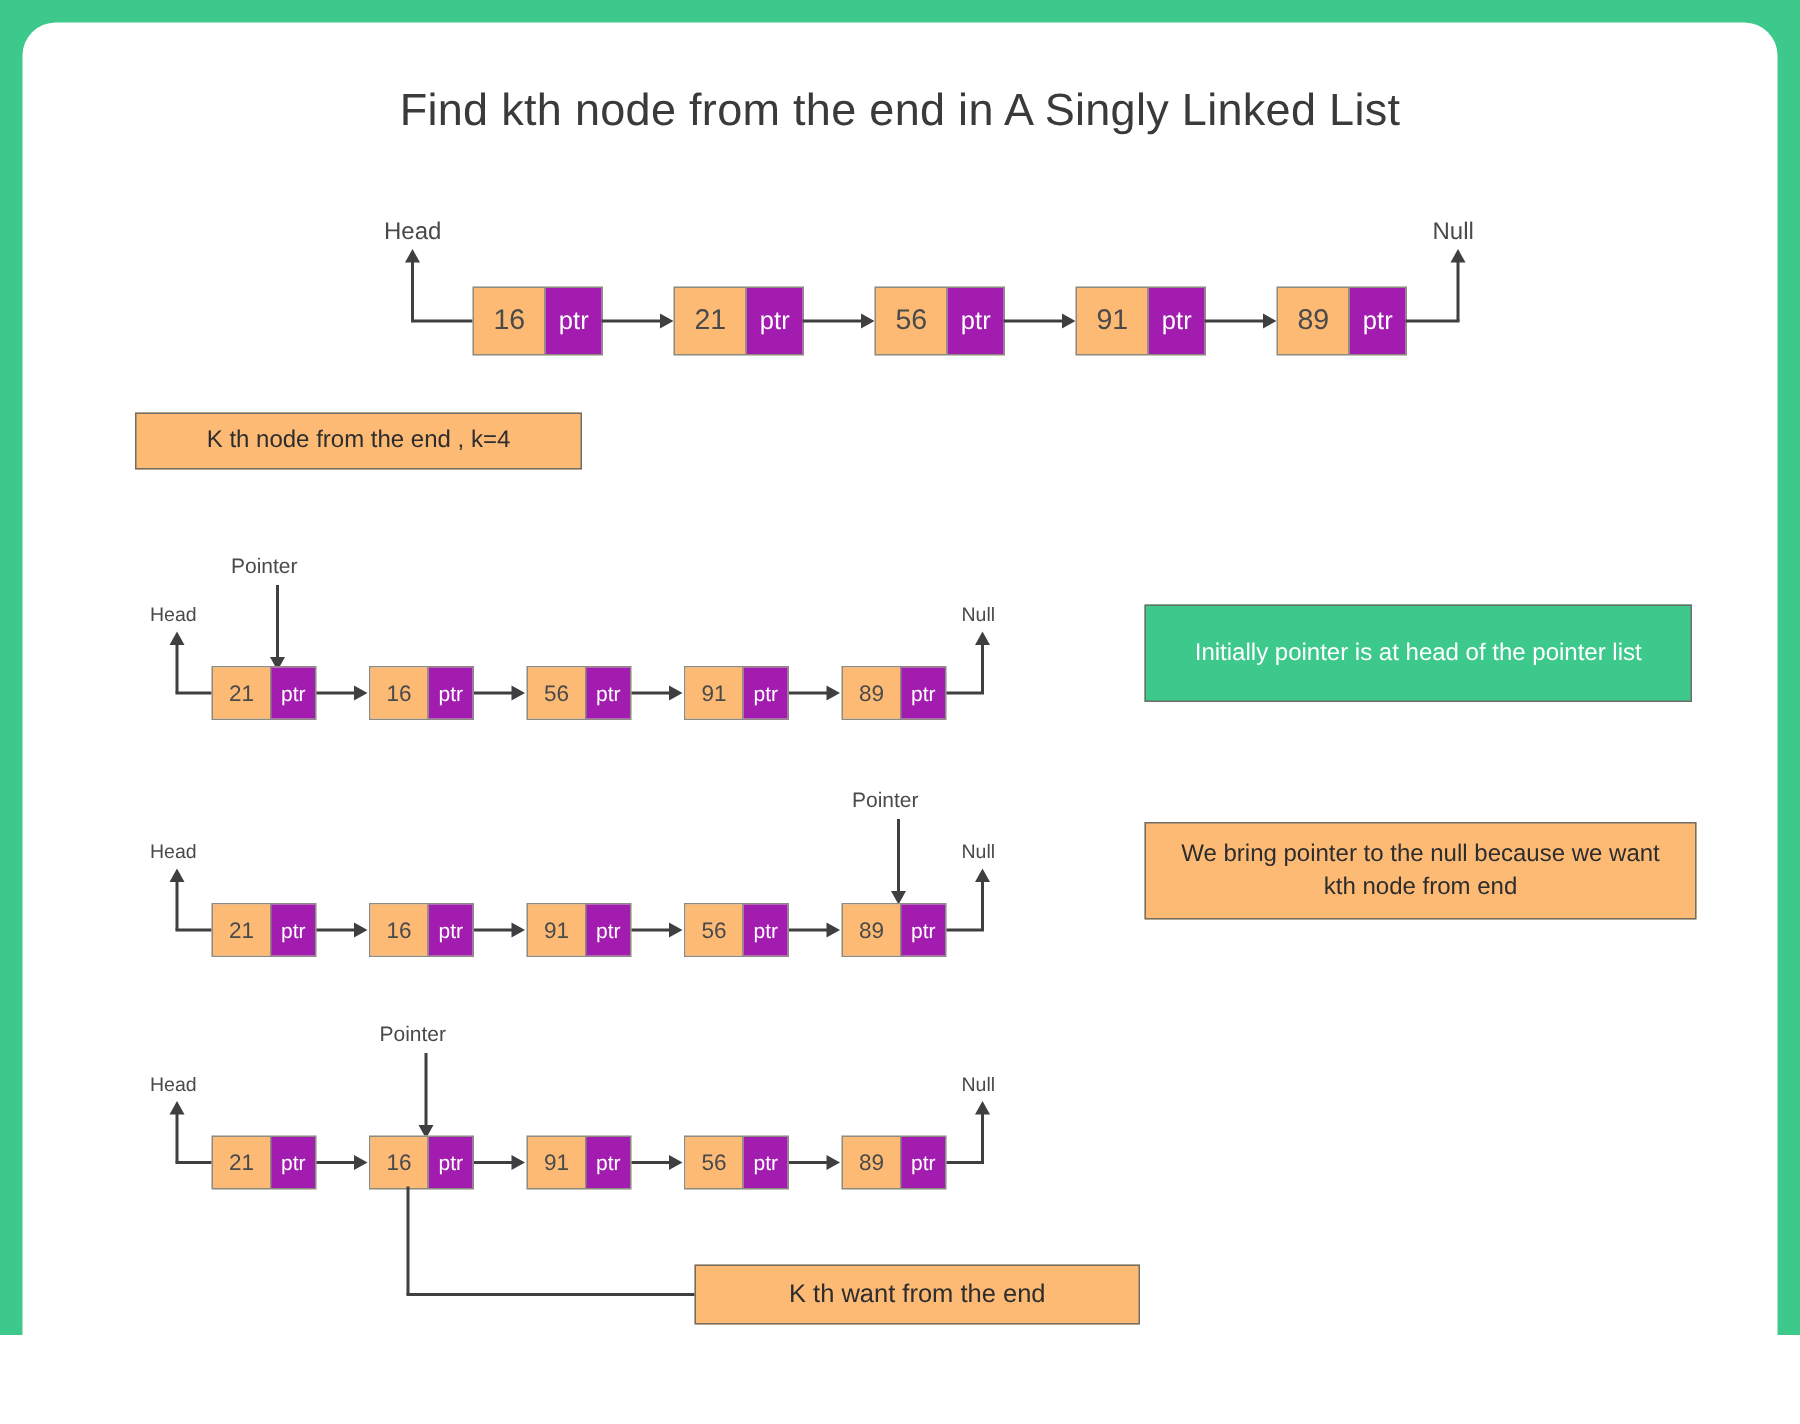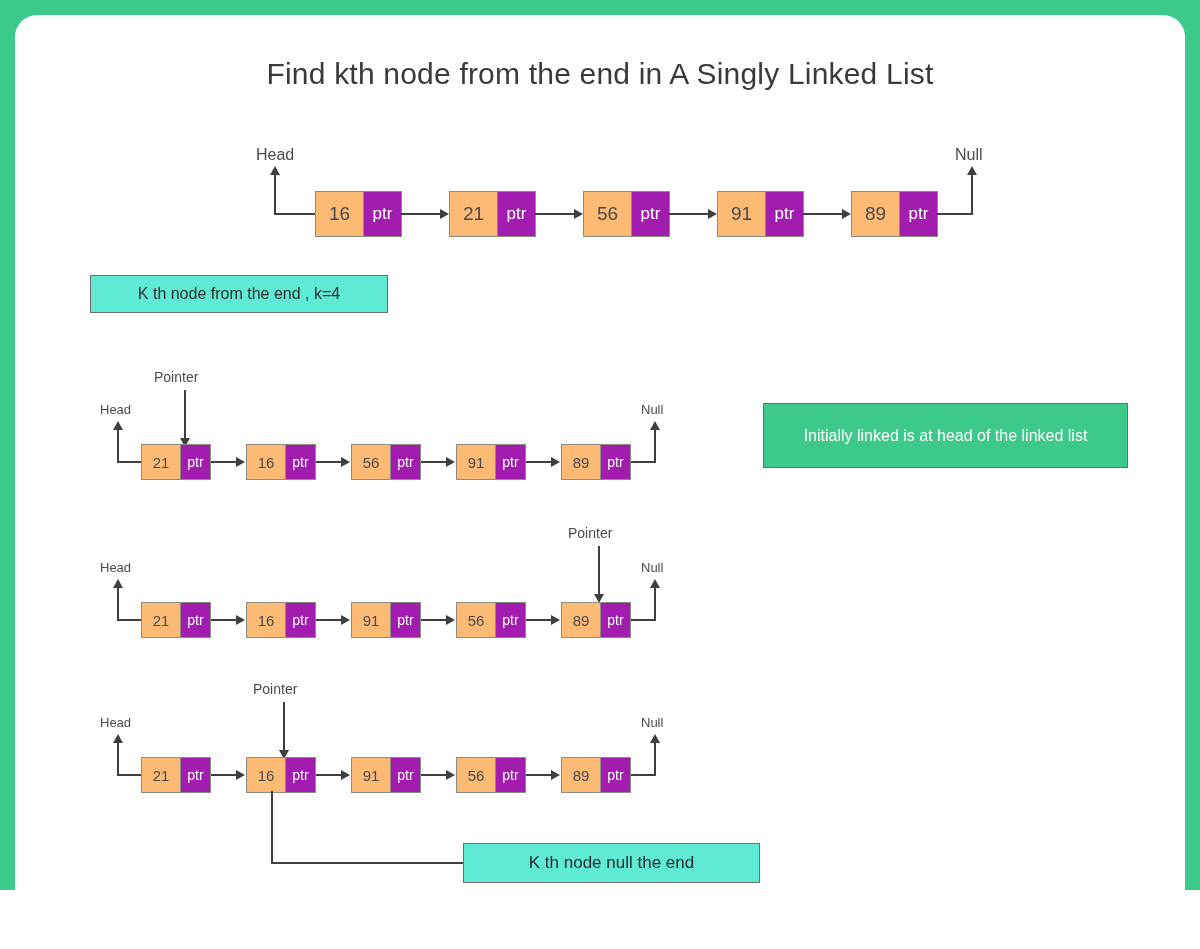--- a/index.html
+++ b/index.html
@@ -124,21 +124,21 @@
     position: absolute;
     box-sizing: border-box;
     border: 1px solid #6f6f66;
     display: flex;
     align-items: center;
     justify-content: center;
     text-align: center;
     line-height: 1.35;
   }
   .box.cream {
-    background: #5eead4;
+    background: #fdba74;
     color: #2d2d2d;
   }
   .box.green {
     background: #3dc98c;
     color: #ffffff;
   }
 </style>
 </head>
 <body>
 
@@ -233,21 +233,21 @@
       <div class="node small" style="left:561px; top:444px;">
         <div class="val">89</div>
         <div class="ptr">ptr</div>
       </div>
 
       <div class="hline" style="left:631px; top:461px; width:25px;"></div>
       <div class="vline" style="left:654px; top:428px; height:34px;"></div>
       <div class="arrow-up" style="left:650px; top:421px;"></div>
       <div class="end-label" style="left:641px; top:402px; font-size:13px;">Null</div>
 
-      <div class="box green" style="left:763px; top:403px; width:365px; height:65px; font-size:16px; padding:0 14px;">Initially linked is at head of the linked list</div>
+      <div class="box green" style="left:763px; top:403px; width:365px; height:65px; font-size:16px; padding:0 14px;">Initially pointer is at head of the pointer list</div>
 
       <div class="end-label" style="left:568px; top:525px; font-size:14px;">Pointer</div>
       <div class="vline" style="left:598px; top:546px; height:48px;"></div>
       <div class="arrow-down" style="left:594px; top:594px;"></div>
 
       <div class="end-label" style="left:100px; top:560px; font-size:13px;">Head</div>
       <div class="arrow-up" style="left:113px; top:579px;"></div>
       <div class="vline" style="left:117px; top:586px; height:34px;"></div>
       <div class="hline" style="left:117px; top:619px; width:25px;"></div>
 
@@ -282,20 +282,21 @@
       <div class="node small" style="left:561px; top:602px;">
         <div class="val">89</div>
         <div class="ptr">ptr</div>
       </div>
 
       <div class="hline" style="left:631px; top:619px; width:25px;"></div>
       <div class="vline" style="left:654px; top:586px; height:34px;"></div>
       <div class="arrow-up" style="left:650px; top:579px;"></div>
       <div class="end-label" style="left:641px; top:560px; font-size:13px;">Null</div>
 
+      <div class="box cream" style="left:763px; top:548px; width:368px; height:65px; font-size:16px; padding:0 12px;">We bring pointer to the null because we want kth node from end</div>
 
       <div class="end-label" style="left:253px; top:681px; font-size:14px;">Pointer</div>
       <div class="vline" style="left:283px; top:702px; height:48px;"></div>
       <div class="arrow-down" style="left:279px; top:750px;"></div>
 
       <div class="end-label" style="left:100px; top:715px; font-size:13px;">Head</div>
       <div class="arrow-up" style="left:113px; top:734px;"></div>
       <div class="vline" style="left:117px; top:741px; height:34px;"></div>
       <div class="hline" style="left:117px; top:774px; width:25px;"></div>
 
@@ -333,17 +334,17 @@
       </div>
 
       <div class="hline" style="left:631px; top:774px; width:25px;"></div>
       <div class="vline" style="left:654px; top:741px; height:34px;"></div>
       <div class="arrow-up" style="left:650px; top:734px;"></div>
       <div class="end-label" style="left:641px; top:715px; font-size:13px;">Null</div>
 
 
       <div class="vline" style="left:271px; top:791px; height:72px;"></div>
       <div class="hline" style="left:271px; top:862px; width:194px;"></div>
-      <div class="box cream" style="left:463px; top:843px; width:297px; height:40px; font-size:17px;">K th node null the end</div>
+      <div class="box cream" style="left:463px; top:843px; width:297px; height:40px; font-size:17px;">K th want from the end</div>
 
     </div>
   </div>
 </div>
 
 </body></html>

